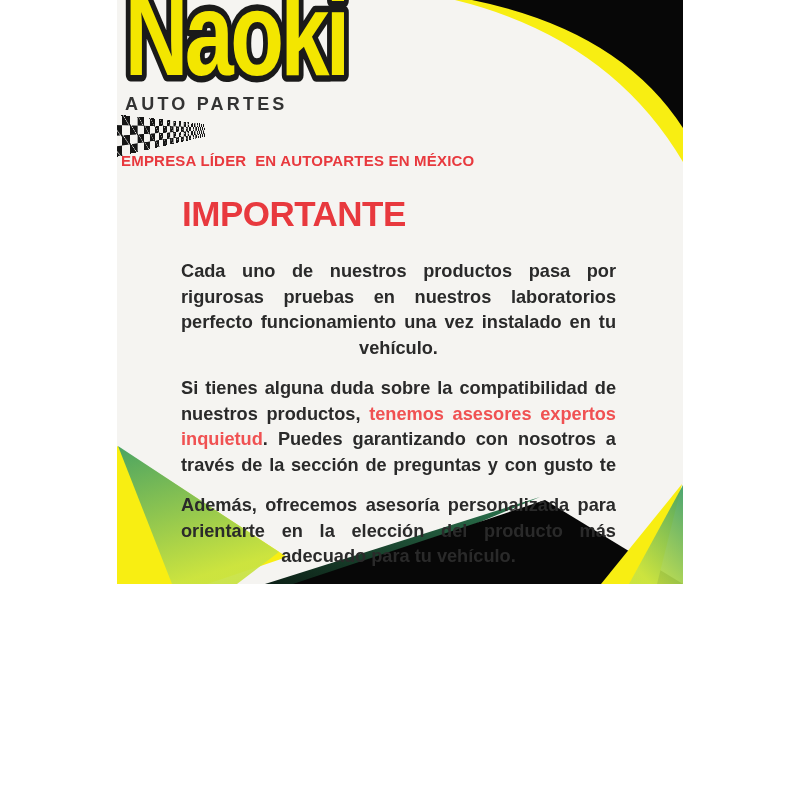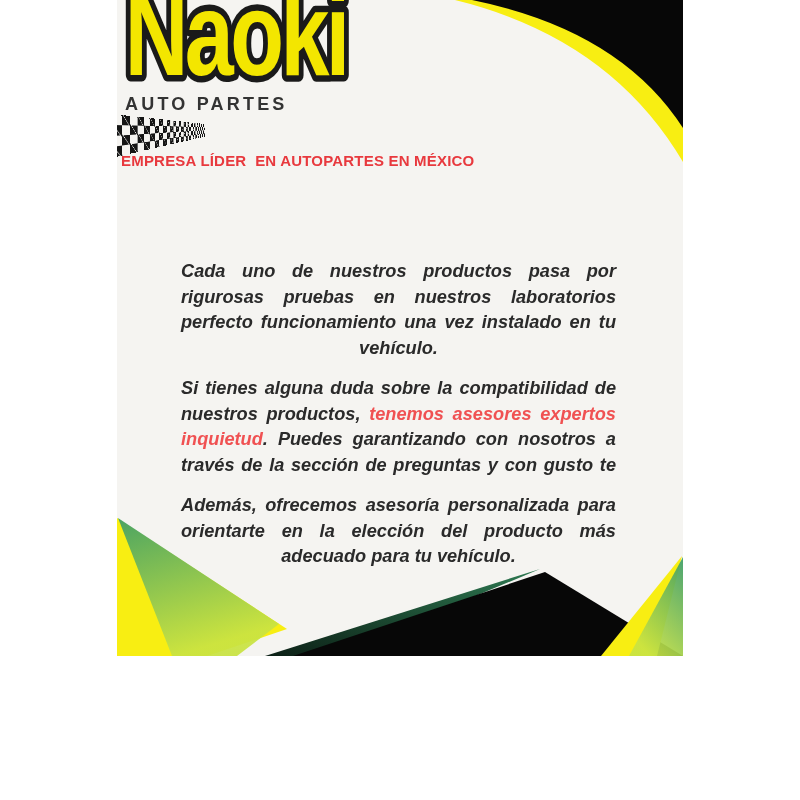--- a/index.html
+++ b/index.html
@@ -4,21 +4,21 @@
 <style>
   html,body{margin:0;padding:0;}
   body{
     width:800px;height:800px;
     background:var(--page_bg,#fff);
     font-family:"Liberation Sans",sans-serif;
     overflow:hidden;
   }
   .poster{
     position:absolute;left:117px;top:0;
-    width:566px;height:656px;
+    width:566px;height:584px;
     background:var(--poster_bg,#f5f4f1);
     overflow:hidden;
   }
   
   .logo-svg{position:absolute;left:6px;top:-14px;z-index:2;}
   .logo-svg text{
     font-family:"Liberation Sans",sans-serif;
     font-weight:bold;
     letter-spacing:-4px;
     paint-order:stroke fill;
@@ -58,21 +58,21 @@
     font-size:35px;line-height:36px;font-weight:bold;
     letter-spacing:-0.5px;
     color:var(--accent_red,#e8393e);
   }
   .paragraphs{
     position:absolute;left:64px;top:259px;z-index:2;
     width:448px;
     color:var(--body_text,#2a2a2a);
     font-size:18.2px;font-weight:bold;
   }
-  .para{margin:0 13px 15px 0;font-style:italic;}
+  .para{margin:0 13px 15px 0;}
   .line{line-height:25.5px;text-align:center;}
   .line.j{text-align:justify;text-align-last:justify;}
   .red{color:var(--highlight_red,#f05152);}
   
   .corner-svg{position:absolute;right:0;top:0;z-index:0;display:block;}
   .bottom-svg{position:absolute;left:0;bottom:0;z-index:0;display:block;}
 </style>
 </head>
 <body>
 
@@ -85,20 +85,21 @@
 
   <div>
     <svg class="logo-svg" width="300" height="112" viewBox="0 0 300 112">
       <text x="2" y="75" font-size="100" transform="scale(0.88,1.18)">Naoki</text>
     </svg>
     <div class="subtitle">AUTO PARTES</div>
     <div class="flag"></div>
     <div class="tagline">EMPRESA LÍDER  EN AUTOPARTES EN MÉXICO</div>
   </div>
 
+  <div class="title">IMPORTANTE</div>
   <div class="paragraphs">
       <div class="para">
         <div class="line j"><span>Cada uno de nuestros productos pasa por</span></div>
         <div class="line j"><span>rigurosas pruebas en nuestros laboratorios</span></div>
         <div class="line j"><span>perfecto funcionamiento una vez instalado en tu</span></div>
         <div class="line"><span>vehículo.</span></div>
       </div>
       <div class="para">
         <div class="line j"><span>Si tienes alguna duda sobre la compatibilidad de</span></div>
         <div class="line j"><span>nuestros productos, </span><span class="red">tenemos asesores expertos</span></div>

